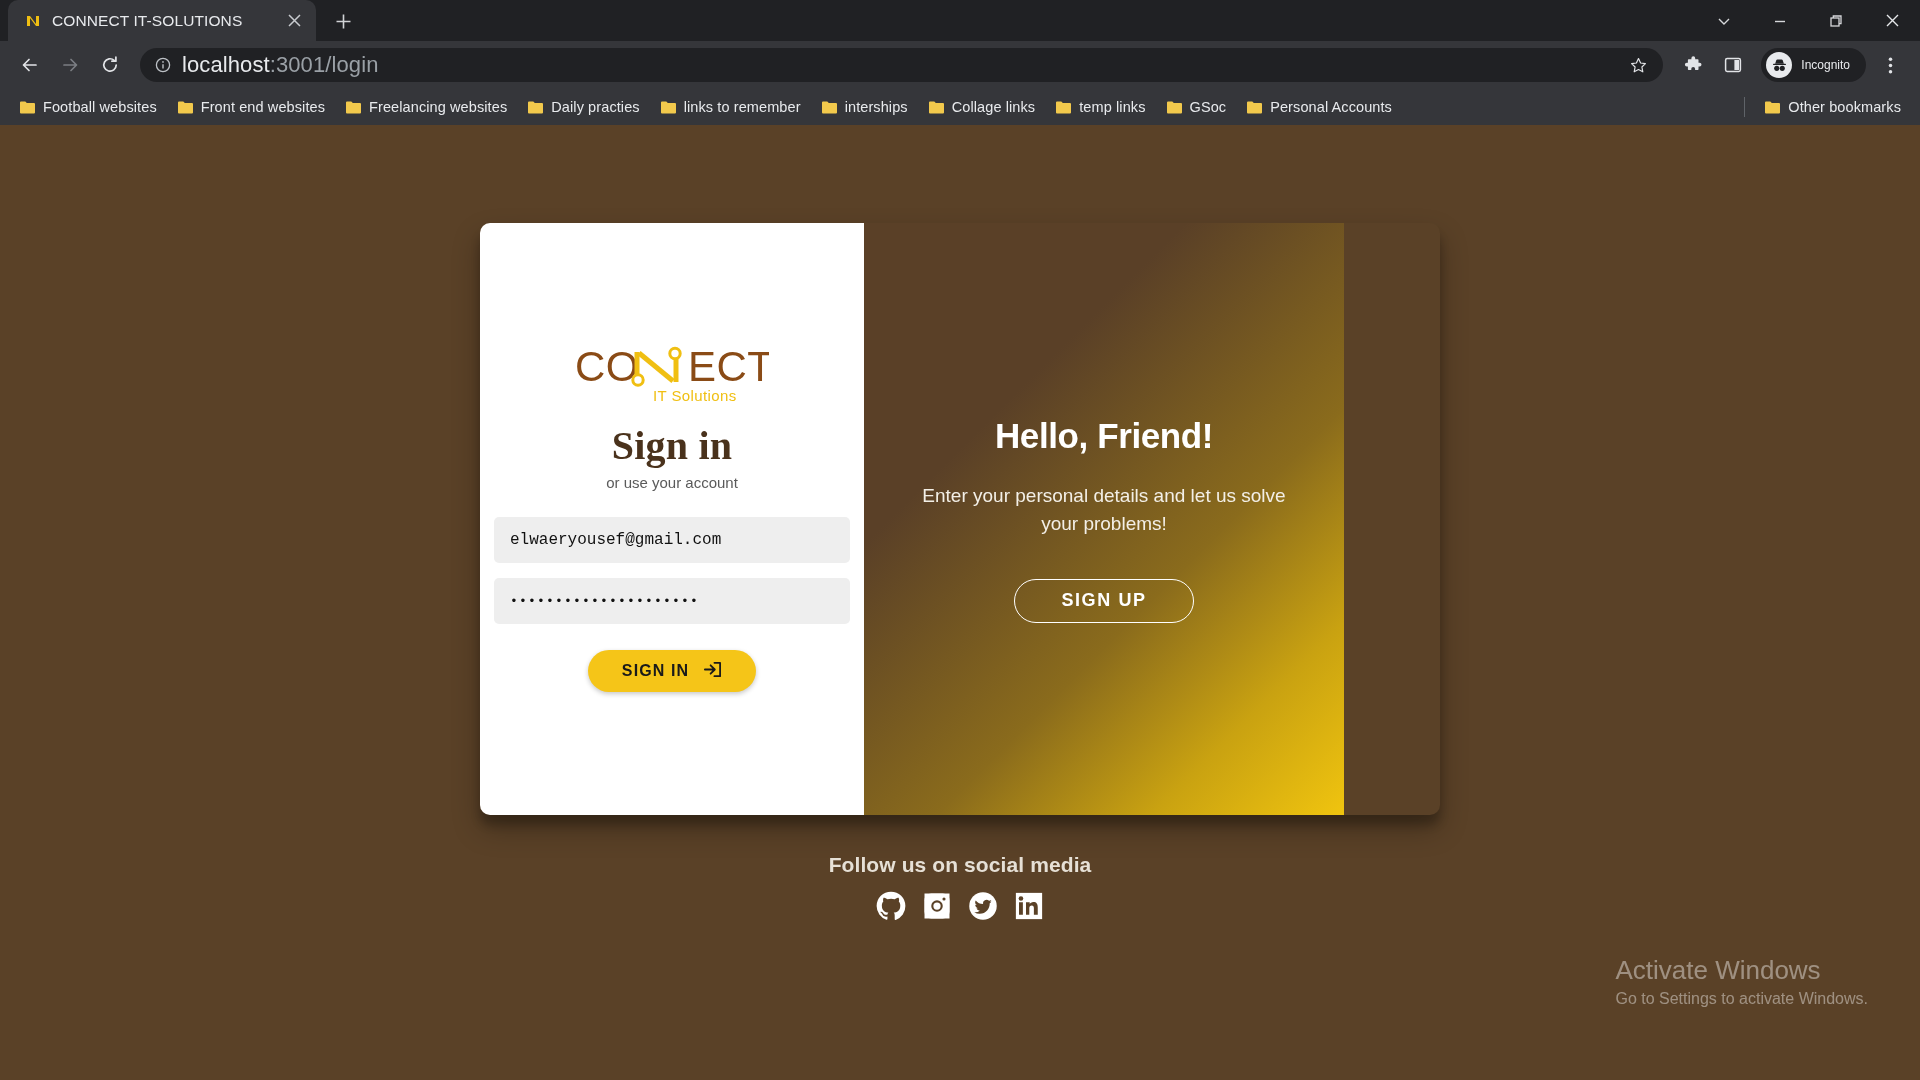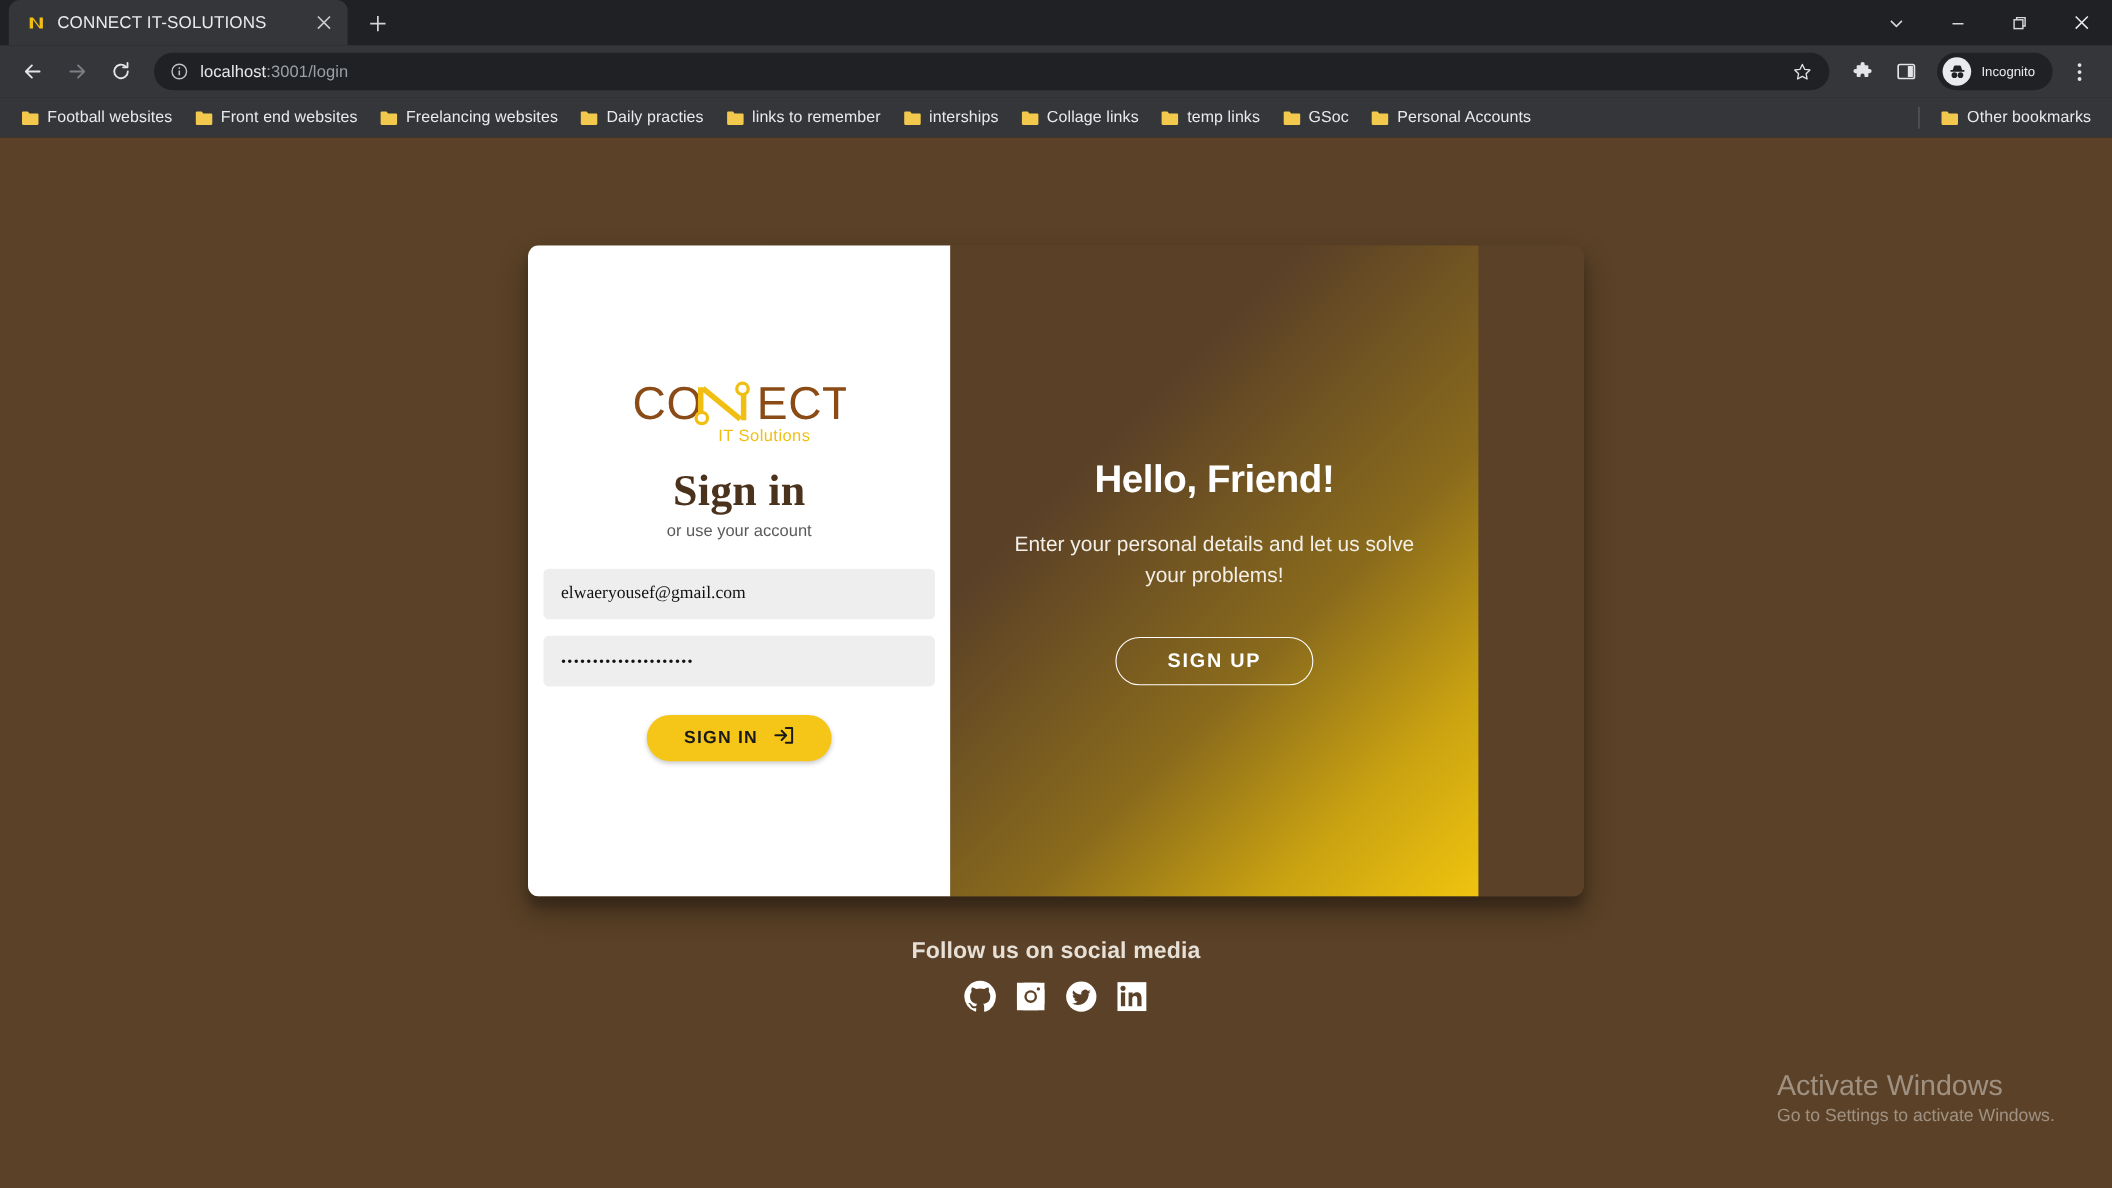--- a/index.html
+++ b/index.html
@@ -63,21 +63,21 @@
   .omnibox {
     flex: 1; height: 34px; background: #202124; border-radius: 18px;
     display: flex; align-items: center; padding: 0 10px 0 14px;
     margin: 0 8px; gap: 10px; min-width: 0;
   }
   .omnibox-info {
     width: 18px; height: 18px; flex: none; color: #bdc1c6;
     display: flex; align-items: center; justify-content: center;
   }
   .omnibox-url {
-    flex: 1; font-size: 15px; color: #e8eaed; white-space: nowrap;
+    flex: 1; font-size: 22px; color: #e8eaed; white-space: nowrap;
     overflow: hidden; letter-spacing: .1px;
   }
   .omnibox-url .dim { color: #9aa0a6; }
   .omnibox-star { width: 30px; height: 30px; flex: none; display: flex;
     align-items: center; justify-content: center; color: #e2e4e7; }
   .tb-icon {
     width: 36px; height: 36px; border-radius: 50%; flex: none;
     display: flex; align-items: center; justify-content: center; color: #e2e4e7;
   }
   .incognito-chip {
@@ -128,21 +128,21 @@
   .signin-title {
     font-family: "Liberation Serif", serif; font-weight: bold;
     font-size: 40px; color: #4a321c; letter-spacing: .2px; line-height: 1.1;
     margin-bottom: 6px;
   }
   .signin-sub { font-size: 15px; color: #5a5a5a; margin-bottom: 26px; }
 
   .field {
     width: 356px; height: 46px; background: #eeeeee; border: none;
     border-radius: 5px; margin-bottom: 15px; padding: 0 16px;
-    font-size: 16px; color: #111; font-family: Liberation Serif, serif;
+    font-size: 16px; color: #111; font-family: Liberation Mono, monospace;
     display: flex; align-items: center;
   }
   .field.pw { letter-spacing: 1.2px; font-size: 13px; }
 
   .signin-btn {
     margin-top: 11px; background: #f5c518; color: #1a1a1a;
     border: none; border-radius: 22px; height: 42px; padding: 0 34px;
     font-size: 16px; font-weight: bold; letter-spacing: 1.1px;
     display: flex; align-items: center; gap: 14px;
     box-shadow: 0 2px 5px rgba(0,0,0,.22); cursor: pointer;
@@ -172,21 +172,21 @@
 
   .social-wrap { margin-top: 38px; text-align: center; }
   .social-title {
     font-size: 21px; font-weight: bold; color: #e6e0d6; letter-spacing: .1px;
     margin-bottom: 14px;
   }
   .social-icons { display: flex; gap: 16px; justify-content: center; }
   .social-icons a { display: block; color: #fff; }
 
   .activate {
-    position: absolute; right: 52px; bottom: 56px; text-align: left;
+    position: absolute; right: 52px; bottom: 72px; text-align: left;
     color: rgba(255,255,255,0.42); pointer-events: none;
   }
   .act-title { font-size: 26px; font-weight: normal; line-height: 1.25; }
   .act-sub { font-size: 16px; margin-top: 4px; }
 </style>
 </head>
 <body>
 
 <div class="browser">
 

